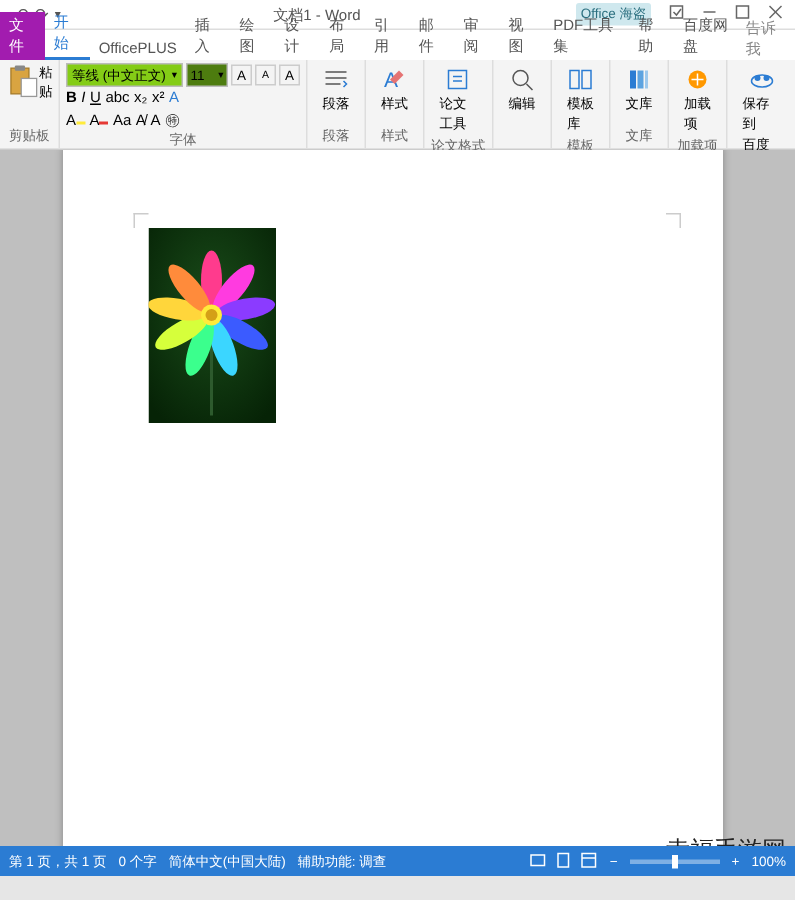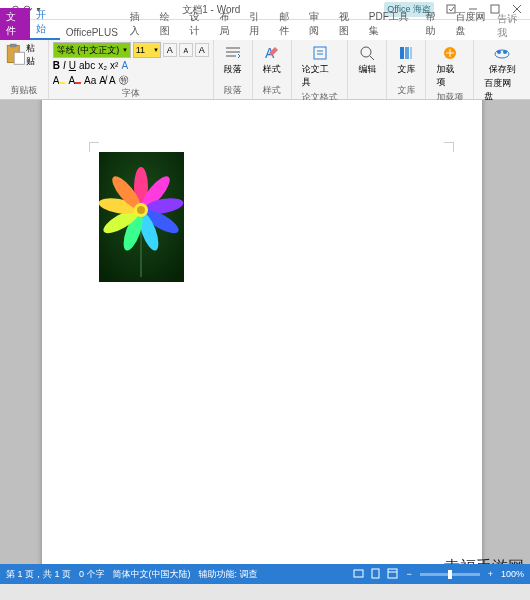--- a/index.html
+++ b/index.html
@@ -22,21 +22,21 @@
   
   .ribbon { height: 60px; background: #f4f4f4; border-bottom: 1px solid #ccc; display: flex; font-size: 9px; }
   .ribbon-group { border-right: 1px solid #ddd; padding: 2px 4px; display: flex; flex-direction: column; justify-content: space-between; }
   .group-label { text-align: center; color: #666; font-size: 9px; }
   .paste-area { display: flex; align-items: flex-start; }
   .paste-icon svg { width: 22px; height: 24px; }
   .paste-label { font-size: 9px; }
   .font-group { flex: 0 0 150px; }
   .font-row1 { display: flex; gap: 2px; align-items: center; }
   .font-sel { width: 78px; height: 16px; font-size: 9px; border: 1px solid #bbb; background: #84cc16; display: flex; align-items:center; padding:0 3px; justify-content:space-between;}
-  .size-sel { width: 28px; height: 16px; font-size: 9px; border: 1px solid #bbb; background: #fde047; display:flex; align-items:center; justify-content:space-between; padding:0 2px;}
+  .size-sel { width: 28px; height: 16px; font-size: 9px; border: 1px solid #bbb; background: #4d7c0f; display:flex; align-items:center; justify-content:space-between; padding:0 2px;}
   .mini-btn { width: 14px; height: 14px; border: 1px solid #ccc; display: flex; align-items: center; justify-content: center; font-size: 9px; }
   .font-row2, .font-row3 { display: flex; gap: 3px; font-size: 10px; padding-top: 2px; align-items:center;}
   .font-row2 span, .font-row3 span { cursor:pointer; }
   .big-btn { display: flex; flex-direction: column; align-items: center; justify-content: center; padding: 2px 6px; }
   .big-btn svg { width: 18px; height: 18px; }
   .big-btn-label { font-size: 9px; margin-top: 1px; }
   .color-swatch { width:6px; height:2px; display:inline-block; }
   
   .doc-area { position: absolute; top: 100px; bottom: 20px; left: 0; right: 0; background: #bfbfbf; overflow: hidden; }
   .page { position: absolute; top: -3px; left: 42px; width: 440px; height: 600px; background: #fff; box-shadow: 0 0 5px rgba(0,0,0,0.3); }
@@ -200,20 +200,30 @@
     <div class="big-btn">
       <svg viewBox="0 0 18 18">
           <circle cx="8" cy="8" r="5" fill="none" stroke="#555"></circle>
           <line x1="12" y1="12" x2="16" y2="16" stroke="#555"></line>
         </svg>
       <div class="big-btn-label">编辑</div>
     </div>
     <div class="group-label">&nbsp;</div>
   </div>
 
+  <div class="ribbon-group">
+    <div class="big-btn">
+      <svg viewBox="0 0 18 18">
+          <rect x="2" y="3" width="6" height="12" fill="none" stroke="#2b7cd3"></rect>
+          <rect x="10" y="3" width="6" height="12" fill="none" stroke="#2b7cd3"></rect>
+        </svg>
+      <div class="big-btn-label">模板库</div>
+    </div>
+    <div class="group-label">模板</div>
+  </div>
 
   <div class="ribbon-group">
     <div class="big-btn">
       <svg viewBox="0 0 18 18">
           <rect x="3" y="3" width="4" height="12" fill="#2b7cd3"></rect>
           <rect x="8" y="3" width="4" height="12" fill="#5da3e0"></rect>
           <rect x="13" y="3" width="2" height="12" fill="#9ec9ed"></rect>
         </svg>
       <div class="big-btn-label">文库</div>
     </div>

